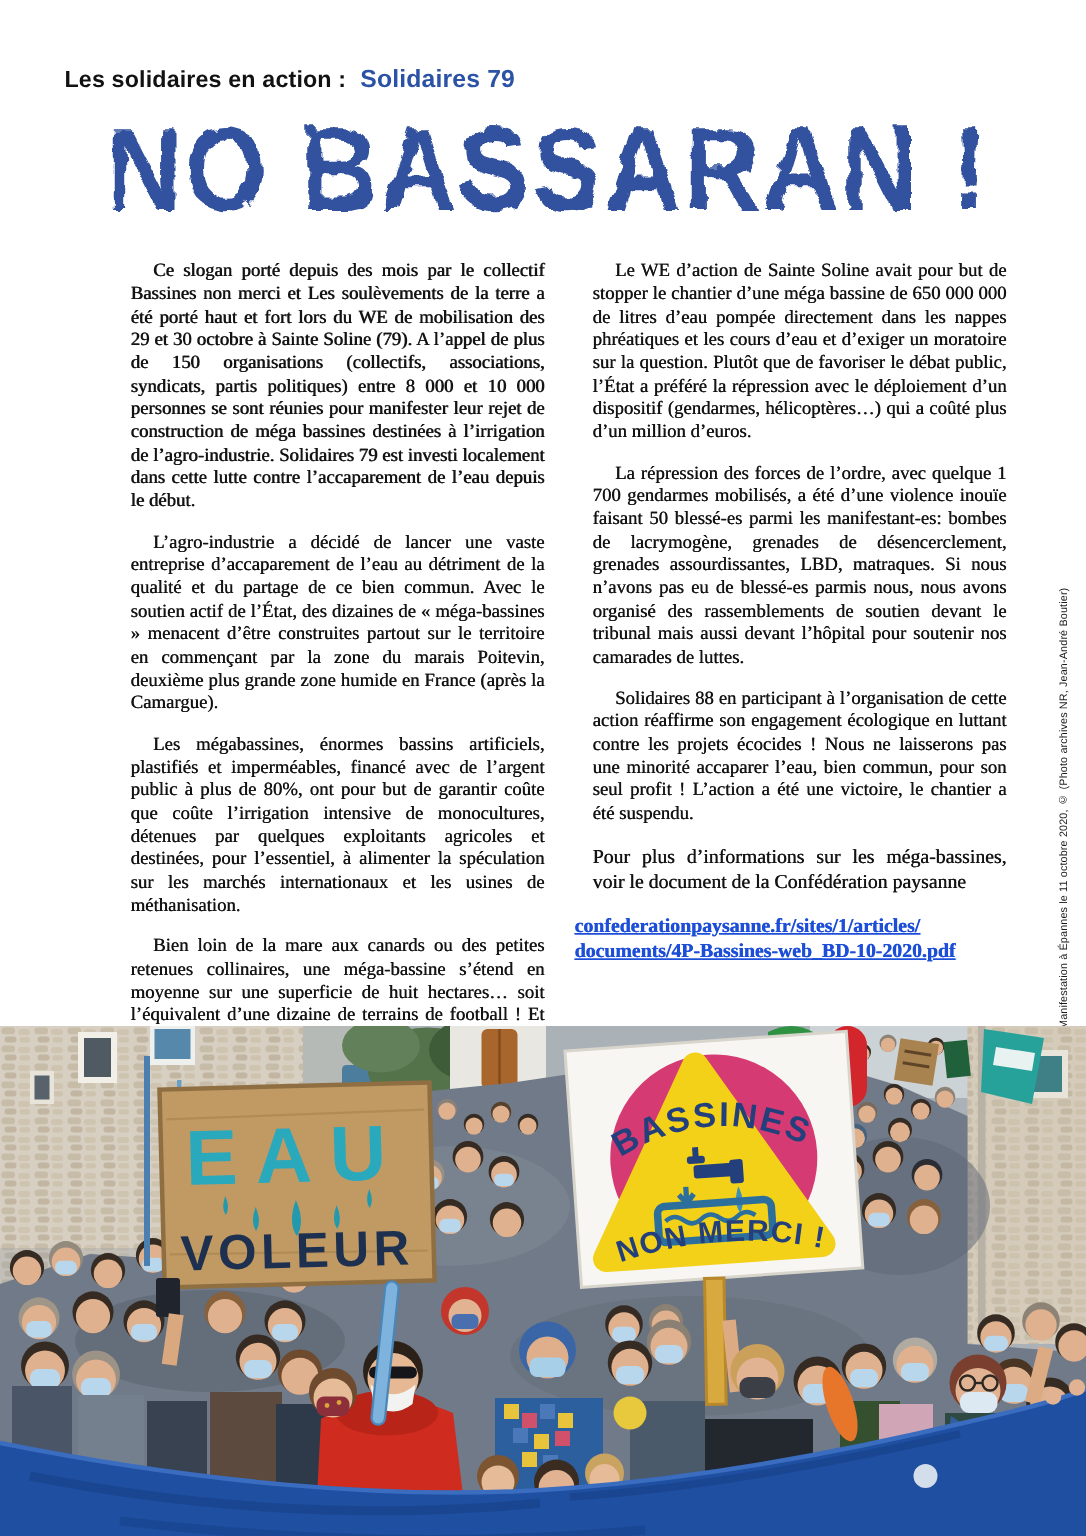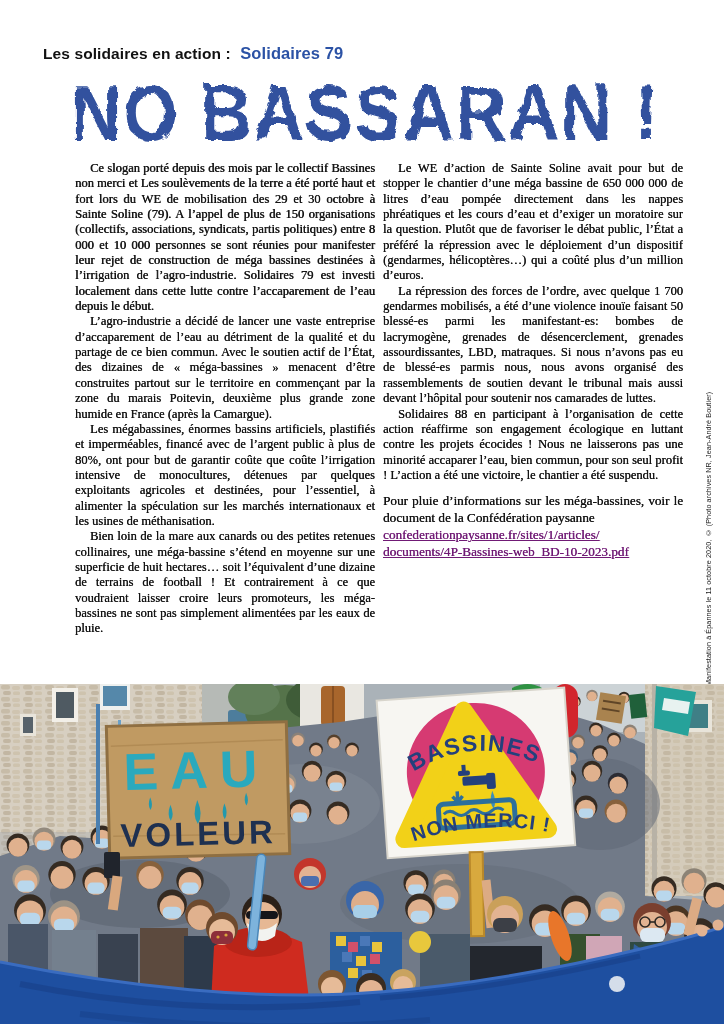--- a/index.html
+++ b/index.html
@@ -9,26 +9,26 @@
   .kicker{position:absolute;left:43px;top:44px;font-family:"Liberation Sans",sans-serif;
           font-weight:bold;font-size:15.5px;letter-spacing:.1px;white-space:nowrap;}
   .kicker .k-section{color:#121212;}
   .kicker .k-topic{color:#2b52a5;font-size:16.5px;margin-left:5px;}
   
   .title-wrap{position:absolute;left:34px;top:64px;width:656px;height:92px;}
   
   .cols{position:absolute;left:75px;top:161px;width:608px;height:522px;display:flex;gap:8px;overflow:hidden;}
   .col{width:300px;font-size:12.5px;line-height:15.35px;color:#141414;text-align:justify;
        text-shadow:.25px 0 0 currentColor;}
-  .col p{margin:0;}
+  .col p{margin:12px;}
   p.indent{text-indent:15px;}
   p.noindent{text-indent:0;}
   p.lead{text-shadow:.45px 0 0 currentColor;}
   .moreinfo{margin-top:9px !important;text-indent:0;font-size:13.2px;line-height:17px;}
-  .doclink{display:block;color:#701a75;font-size:13.2px;line-height:17px;font-weight:normal;
+  .doclink{display:block;color:#1d4ed8;font-size:13.2px;line-height:17px;font-weight:bold;
            text-decoration:none;cursor:pointer;text-shadow:.3px 0 0 currentColor;}
   .doclink span{text-decoration:underline;}
   
   .vcaption{position:absolute;right:8px;top:322px;height:364px;width:13px;
             writing-mode:vertical-rl;transform:rotate(180deg);
             font-family:"Liberation Sans",sans-serif;font-size:7.2px;color:#1a1a1a;
             white-space:nowrap;letter-spacing:.1px;}
   
   .photo{position:absolute;left:0;top:684px;width:724px;height:340px;display:block;}
   .photo text{font-family:"Liberation Sans",sans-serif;font-weight:bold;}
@@ -60,24 +60,24 @@
     <div class="col">
       <p class="indent lead">Ce slogan porté depuis des mois par le collectif Bassines non merci et Les soulèvements de la terre a été porté haut et fort lors du WE de mobilisation des 29 et 30 octobre à Sainte Soline (79). A l’appel de plus de 150 organisations (collectifs, associations, syndicats, partis politiques) entre 8 000 et 10 000 personnes se sont réunies pour manifester leur rejet de construction de méga bassines destinées à l’irrigation de l’agro-industrie. Solidaires 79 est investi localement dans cette lutte contre l’accaparement de l’eau depuis le début.</p>
       <p class="indent">L’agro-industrie a décidé de lancer une vaste entreprise d’accaparement de l’eau au détriment de la qualité et du partage de ce bien commun. Avec le soutien actif de l’État, des dizaines de « méga-bassines » menacent d’être construites partout sur le territoire en commençant par la zone du marais Poitevin, deuxième plus grande zone humide en France (après la Camargue).</p>
       <p class="indent">Les mégabassines, énormes bassins artificiels, plastifiés et imperméables, financé avec de l’argent public à plus de 80%, ont pour but de garantir coûte que coûte l’irrigation intensive de monocultures, détenues par quelques exploitants agricoles et destinées, pour l’essentiel, à alimenter la spéculation sur les marchés internationaux et les usines de méthanisation.</p>
       <p class="indent">Bien loin de la mare aux canards ou des petites retenues collinaires, une méga-bassine s’étend en moyenne sur une superficie de huit hectares… soit l’équivalent d’une dizaine de terrains de football ! Et contrairement à ce que voudraient laisser croire leurs promoteurs, les méga-bassines ne sont pas simplement alimentées par les eaux de pluie.</p>
     </div>
     <div class="col">
       <p class="indent">Le WE d’action de Sainte Soline avait pour but de stopper le chantier d’une méga bassine de 650 000 000 de litres d’eau pompée directement dans les nappes phréatiques et les cours d’eau et d’exiger un moratoire sur la question. Plutôt que de favoriser le débat public, l’État a préféré la répression avec le déploiement d’un dispositif (gendarmes, hélicoptères…) qui a coûté plus d’un million d’euros.</p>
       <p class="indent">La répression des forces de l’ordre, avec quelque 1 700 gendarmes mobilisés, a été d’une violence inouïe faisant 50 blessé-es parmi les manifestant-es: bombes de lacrymogène, grenades de désencerclement, grenades assourdissantes, LBD, matraques. Si nous n’avons pas eu de blessé-es parmis nous, nous avons organisé des rassemblements de soutien devant le tribunal mais aussi devant l’hôpital pour soutenir nos camarades de luttes.</p>
       <p class="indent">Solidaires 88 en participant à l’organisation de cette action réaffirme son engagement écologique en luttant contre les projets écocides ! Nous ne laisserons pas une minorité accaparer l’eau, bien commun, pour son seul profit ! L’action a été une victoire, le chantier a été suspendu.</p>
-      <p class="moreinfo">Pour pluie d’informations sur les méga-bassines, voir le document de la Confédération paysanne</p>
+      <p class="moreinfo">Pour plus d’informations sur les méga-bassines, voir le document de la Confédération paysanne</p>
       <a class="doclink">
         <span>confederationpaysanne.fr/sites/1/articles/</span><br>
-        <span>documents/4P-Bassines-web_BD-10-2023.pdf</span>
+        <span>documents/4P-Bassines-web_BD-10-2020.pdf</span>
       </a>
     </div>
   </div>
 
   <div class="vcaption">Manifestation à Épannes le 11 octobre 2020, © (Photo archives NR, Jean-André Boutier)</div>
 
   <svg class="photo" viewBox="0 0 724 340">
     <defs>
       <pattern id="stone" width="22" height="12" patternUnits="userSpaceOnUse">
         <rect width="22" height="12" fill="#d7cfc1"></rect>

